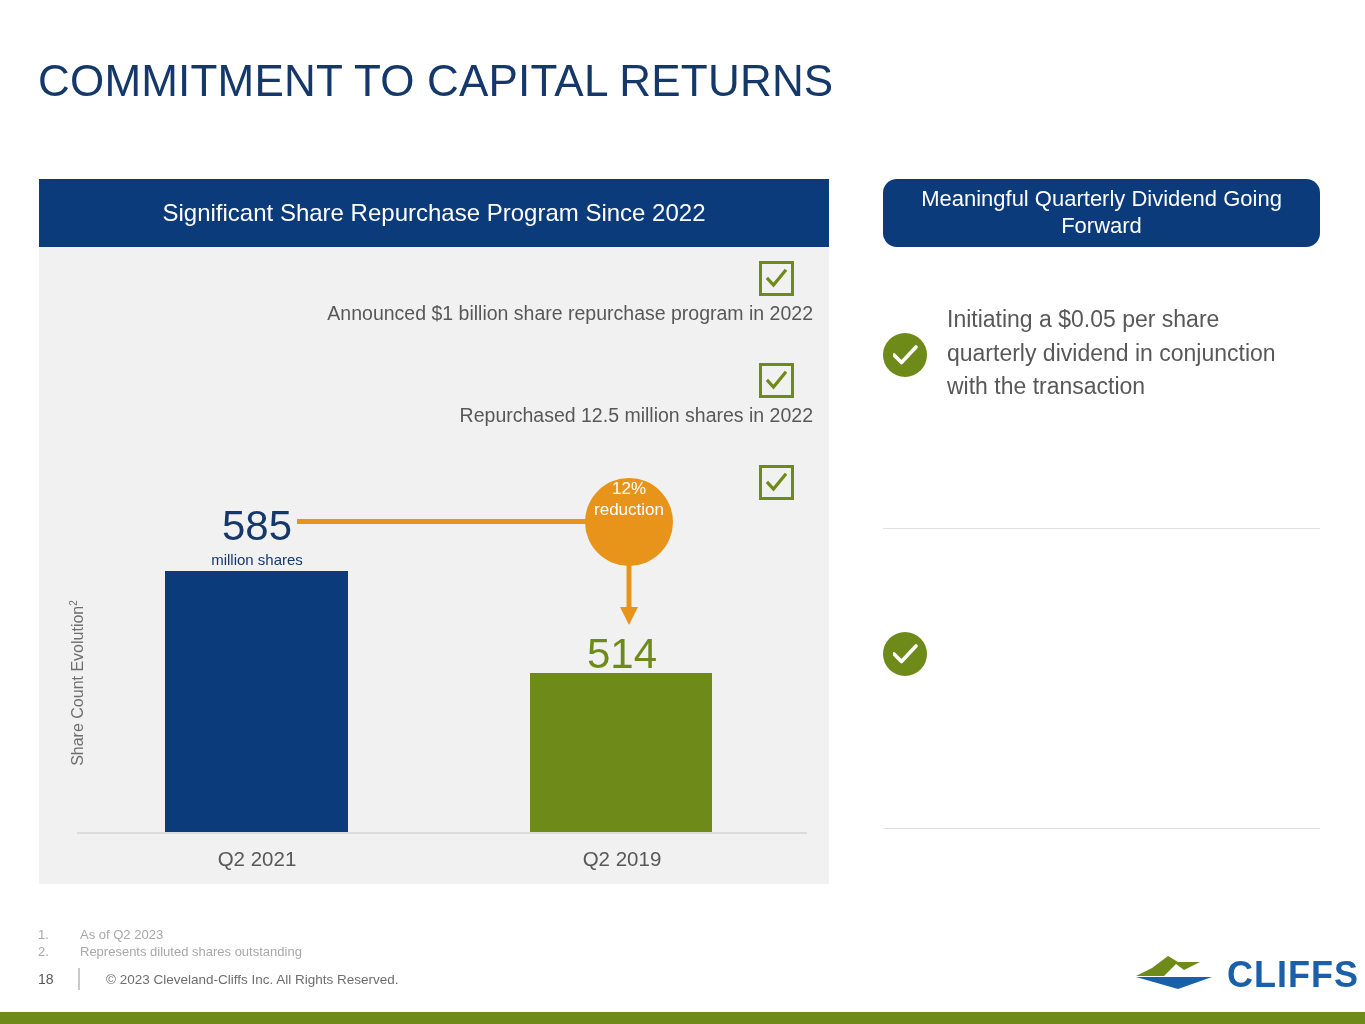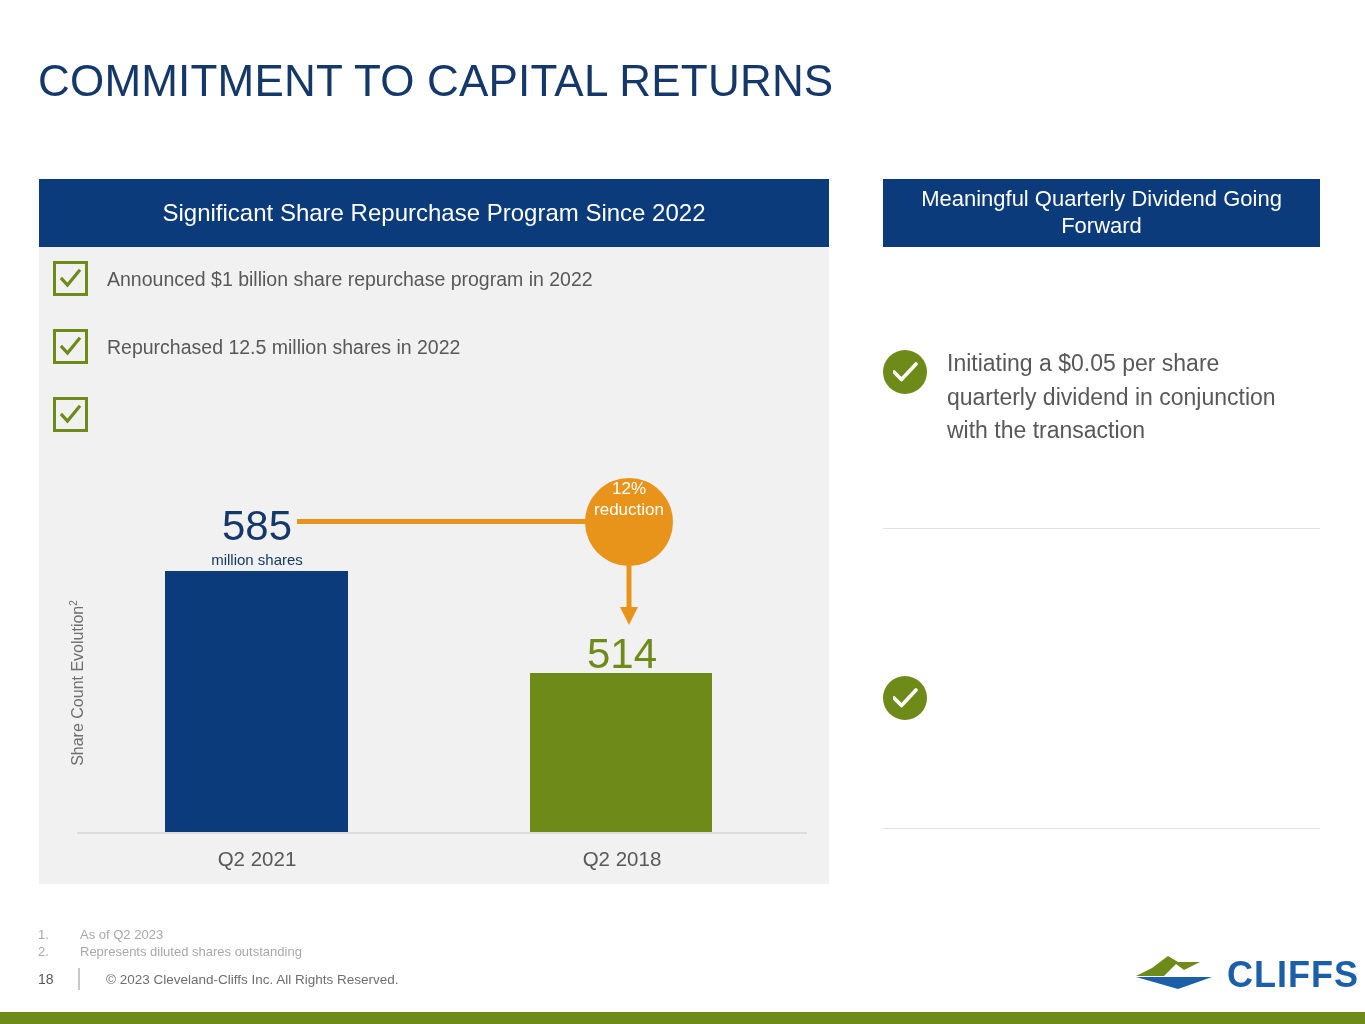--- a/index.html
+++ b/index.html
@@ -60,23 +60,24 @@
 
   
   .check-list {
     position: absolute;
     left: 14px;
     top: 82px;
     width: 760px;
   }
   .check-row {
     display: flex;
-    align-items: center;
+    align-items: flex-end;
     margin-bottom: 33px;
     min-height: 34px;
+    flex-direction: column;
   }
   .cb-icon {
     flex: 0 0 auto;
     width: 35px;
     height: 35px;
     border: 3px solid #6e8b1a;
     position: relative;
     margin-right: 19px;
     background: #f1f1f1;
   }
@@ -204,27 +205,27 @@
     height: 68px;
     background: #0b3b7a;
     color: #ffffff;
     display: flex;
     align-items: center;
     justify-content: center;
     text-align: center;
     font-size: 22px;
     line-height: 1.22;
     padding: 0 8px;
+    border-radius: 14px;
   }
   .right-item {
     position: absolute;
     display: flex;
-    align-items: flex-start;
+    align-items: center;
     width: 437px;
-    margin-top: 44px;
   }
   .right-item-1 { top: 124px; }
   .right-item-2 { top: 450px; }
   .circle-check {
     flex: 0 0 auto;
     width: 44px;
     height: 44px;
     border-radius: 50%;
     background: #6e8b1a;
     position: relative;
@@ -353,21 +354,21 @@
           <div class="value-num navy">585</div>
           <div class="value-sub navy">million shares</div>
         </div>
 
         <div class="bar-value value-2023">
           <div class="value-num olive">514</div>
           <div class="value-sub olive">million shares</div>
         </div>
 
         <div class="x-label x-2021">Q2 2021</div>
-        <div class="x-label x-2023">Q2 2018</div>
+        <div class="x-label x-2023">Q2 2019</div>
 
         <div class="callout-line"></div>
         <div class="callout-circle">
           <span>12%</span>
           <span>reduction</span>
         </div>
         <span class="callout-arrow">
           <svg width="22" height="62" viewBox="0 0 22 62">
             <line x1="11" y1="0" x2="11" y2="46" stroke="#e8941a" stroke-width="5"></line>
             <polygon points="11,60 2,42 20,42" fill="#e8941a"></polygon>

